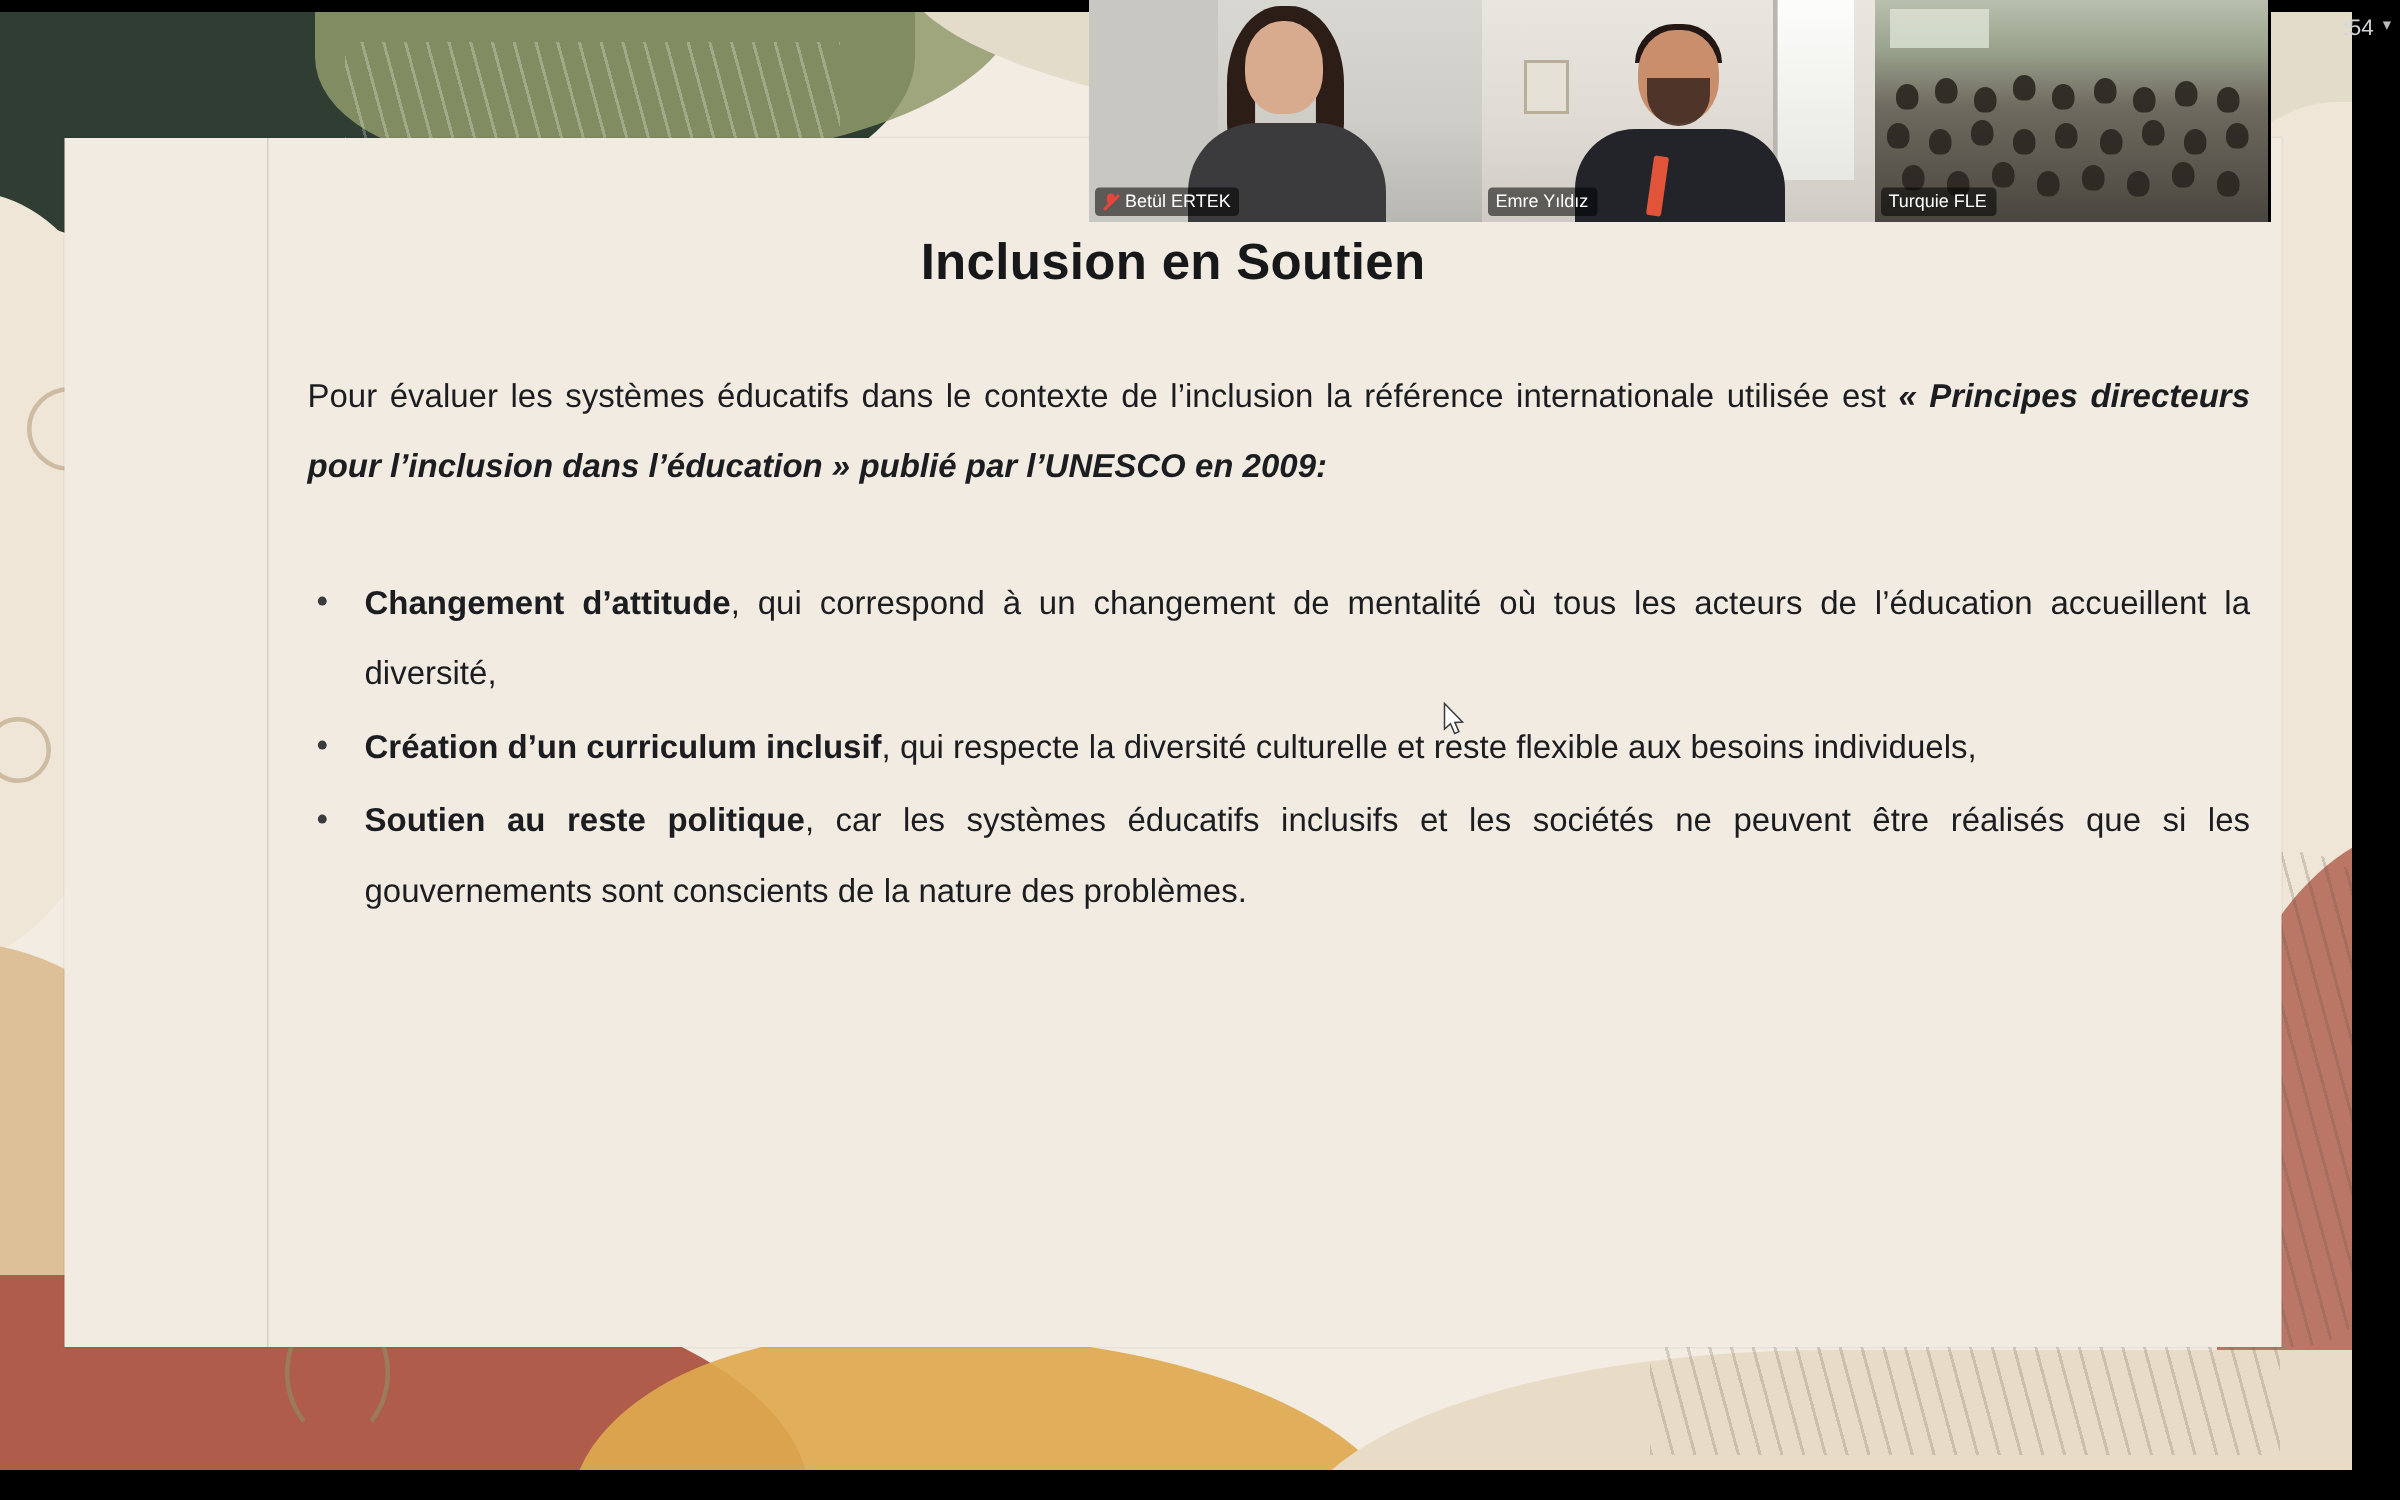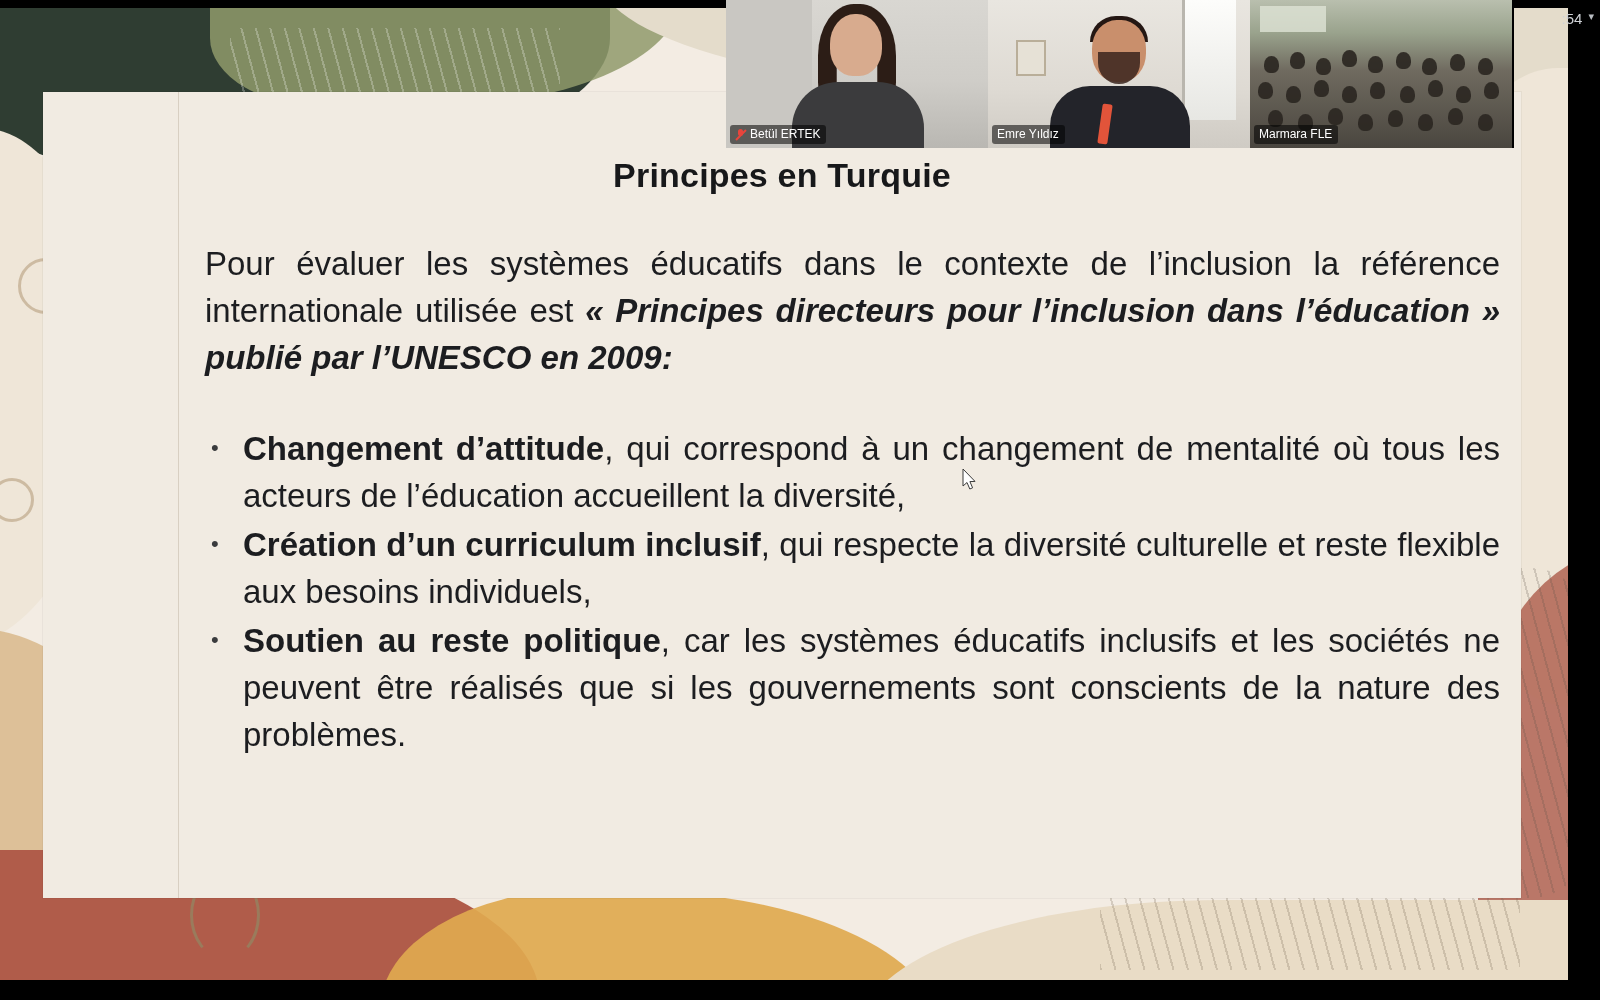--- a/index.html
+++ b/index.html
@@ -132,21 +132,21 @@
     position: absolute;
     left: 43px; top: 148px; width: 1478px;
     text-align: center;
     font-size: 34px; font-weight: 700; color: #17181a;
     letter-spacing: .2px;
   }
   #slide-body {
     position: absolute;
     left: 205px; top: 232px; width: 1295px;
     color: #1c1d20;
-    font-size: 33px;
+    font-size: 22px;
     line-height: 47px;
   }
   #intro-para {
     text-align: justify;
     text-align-last: left;
   }
   #intro-para .emph {
     font-weight: 700; font-style: italic;
   }
   ul#bullets {
@@ -326,21 +326,21 @@
     <div class="deco deco-bottom-sand"></div>
     <div class="deco deco-dots"></div>
     <div class="deco deco-dots-3"></div>
     <div class="deco deco-circle-a"></div>
     <div class="deco deco-circle-b"></div>
     <div class="deco deco-arc"></div>
 
     <div id="slide-card"></div>
     <div id="slide-rule"></div>
 
-    <h1 id="slide-title">Principes en Turquie</h1>
+    <h1 id="slide-title">Inclusion en Soutien</h1>
 
     <div id="slide-body">
       <p id="intro-para">
         <span>Pour évaluer les systèmes éducatifs dans le contexte de l’inclusion la référence internationale utilisée est </span><span class="emph">« Principes directeurs pour l’inclusion dans l’éducation » publié par l’UNESCO en 2009:</span>
       </p>
 
       <ul id="bullets">
         <li>
           <b>Changement d’attitude</b><span>, qui correspond à un changement de mentalité où tous les acteurs de l’éducation accueillent la diversité,</span>
         </li>
@@ -407,21 +407,21 @@
         <span style="left:18px;  top:110px;"></span>
           <span style="left:48px; top:114px;"></span>
         <span style="left:78px;  top:108px;"></span>
           <span style="left:108px;top:114px;"></span>
         <span style="left:138px; top:110px;"></span>
           <span style="left:168px;top:114px;"></span>
         <span style="left:198px; top:108px;"></span>
           <span style="left:228px;top:114px;"></span>
       </div>
       <div class="name">
-        <span>Marmara FLE</span>
+        <span>Turquie FLE</span>
       </div>
     </div>
   </div>
 
   <div id="top-right-chrome">
     <span>:54</span>
     <span id="chev">▾</span>
   </div>
 
   <svg id="cursor" viewBox="0 0 16 24">

